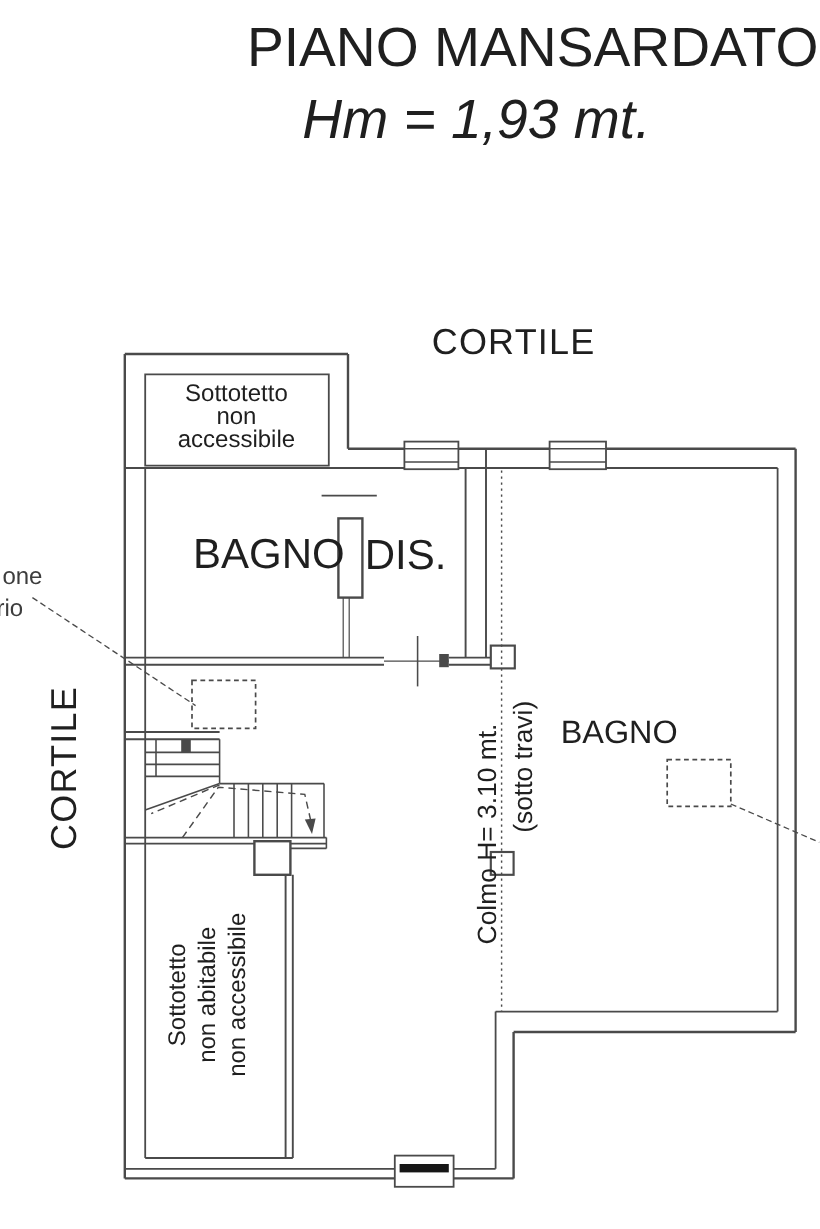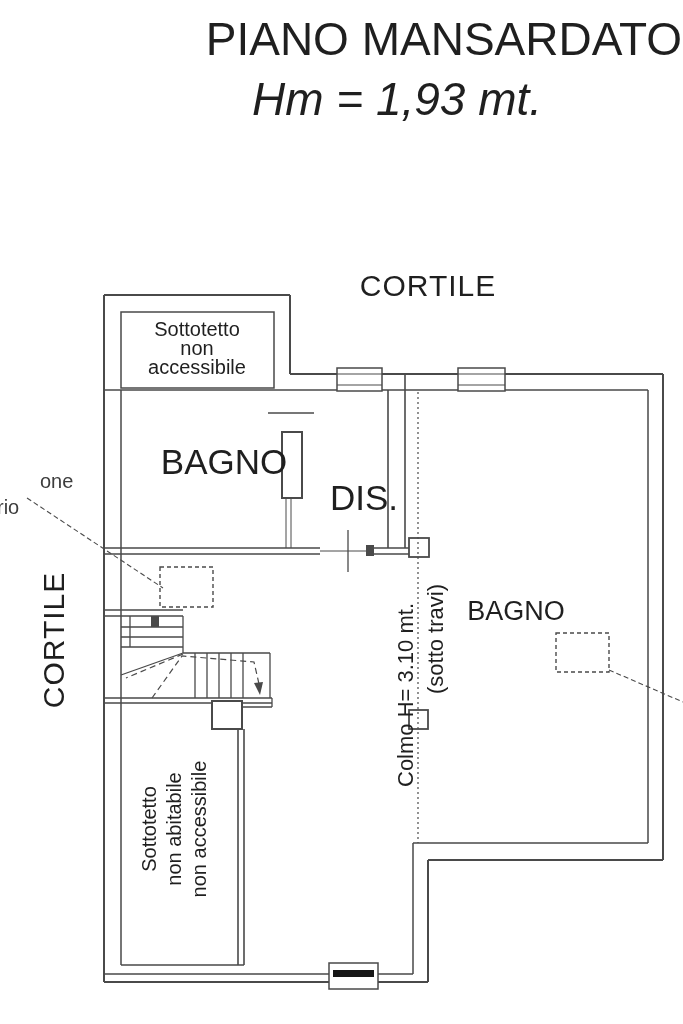--- a/index.html
+++ b/index.html
@@ -113,28 +113,28 @@
 
   <div class="abs vtext cortile" style="left:54px;top:640px;">CORTILE</div>
 
   <div class="abs ctr note" style="left:197px;top:348px;width:200px;">
     <div>Sottotetto</div>
     <div>non</div>
     <div>accessibile</div>
   </div>
 
   <div class="abs ctr room" style="left:224px;top:462px;">BAGNO</div>
-  <div class="abs ctr room" style="left:364px;top:463px;margin-top:35px;">DIS.</div>
+  <div class="abs ctr room" style="left:338px;top:463px;">DIS.</div>
   <div class="abs ctr room-sm" style="left:516px;top:611px;">BAGNO</div>
 
   <div class="abs vtext ridge-t" style="left:406px;top:695px;">Colmo H= 3.10 mt.</div>
   <div class="abs vtext ridge-t" style="left:436px;top:639px;">(sotto travi)</div>
 
   <div class="abs vtext note-b" style="left:174px;top:829px;">
     <div>Sottotetto</div>
     <div>non abitabile</div>
     <div>non accessibile</div>
   </div>
 
-  <div class="abs cut" style="left:2px;top:470px;margin-left:38px;">one</div>
+  <div class="abs cut" style="left:2px;top:470px;">one</div>
   <div class="abs cut" style="left:-3px;top:496px;">rio</div>
 
 </div>
 
 </body></html>

